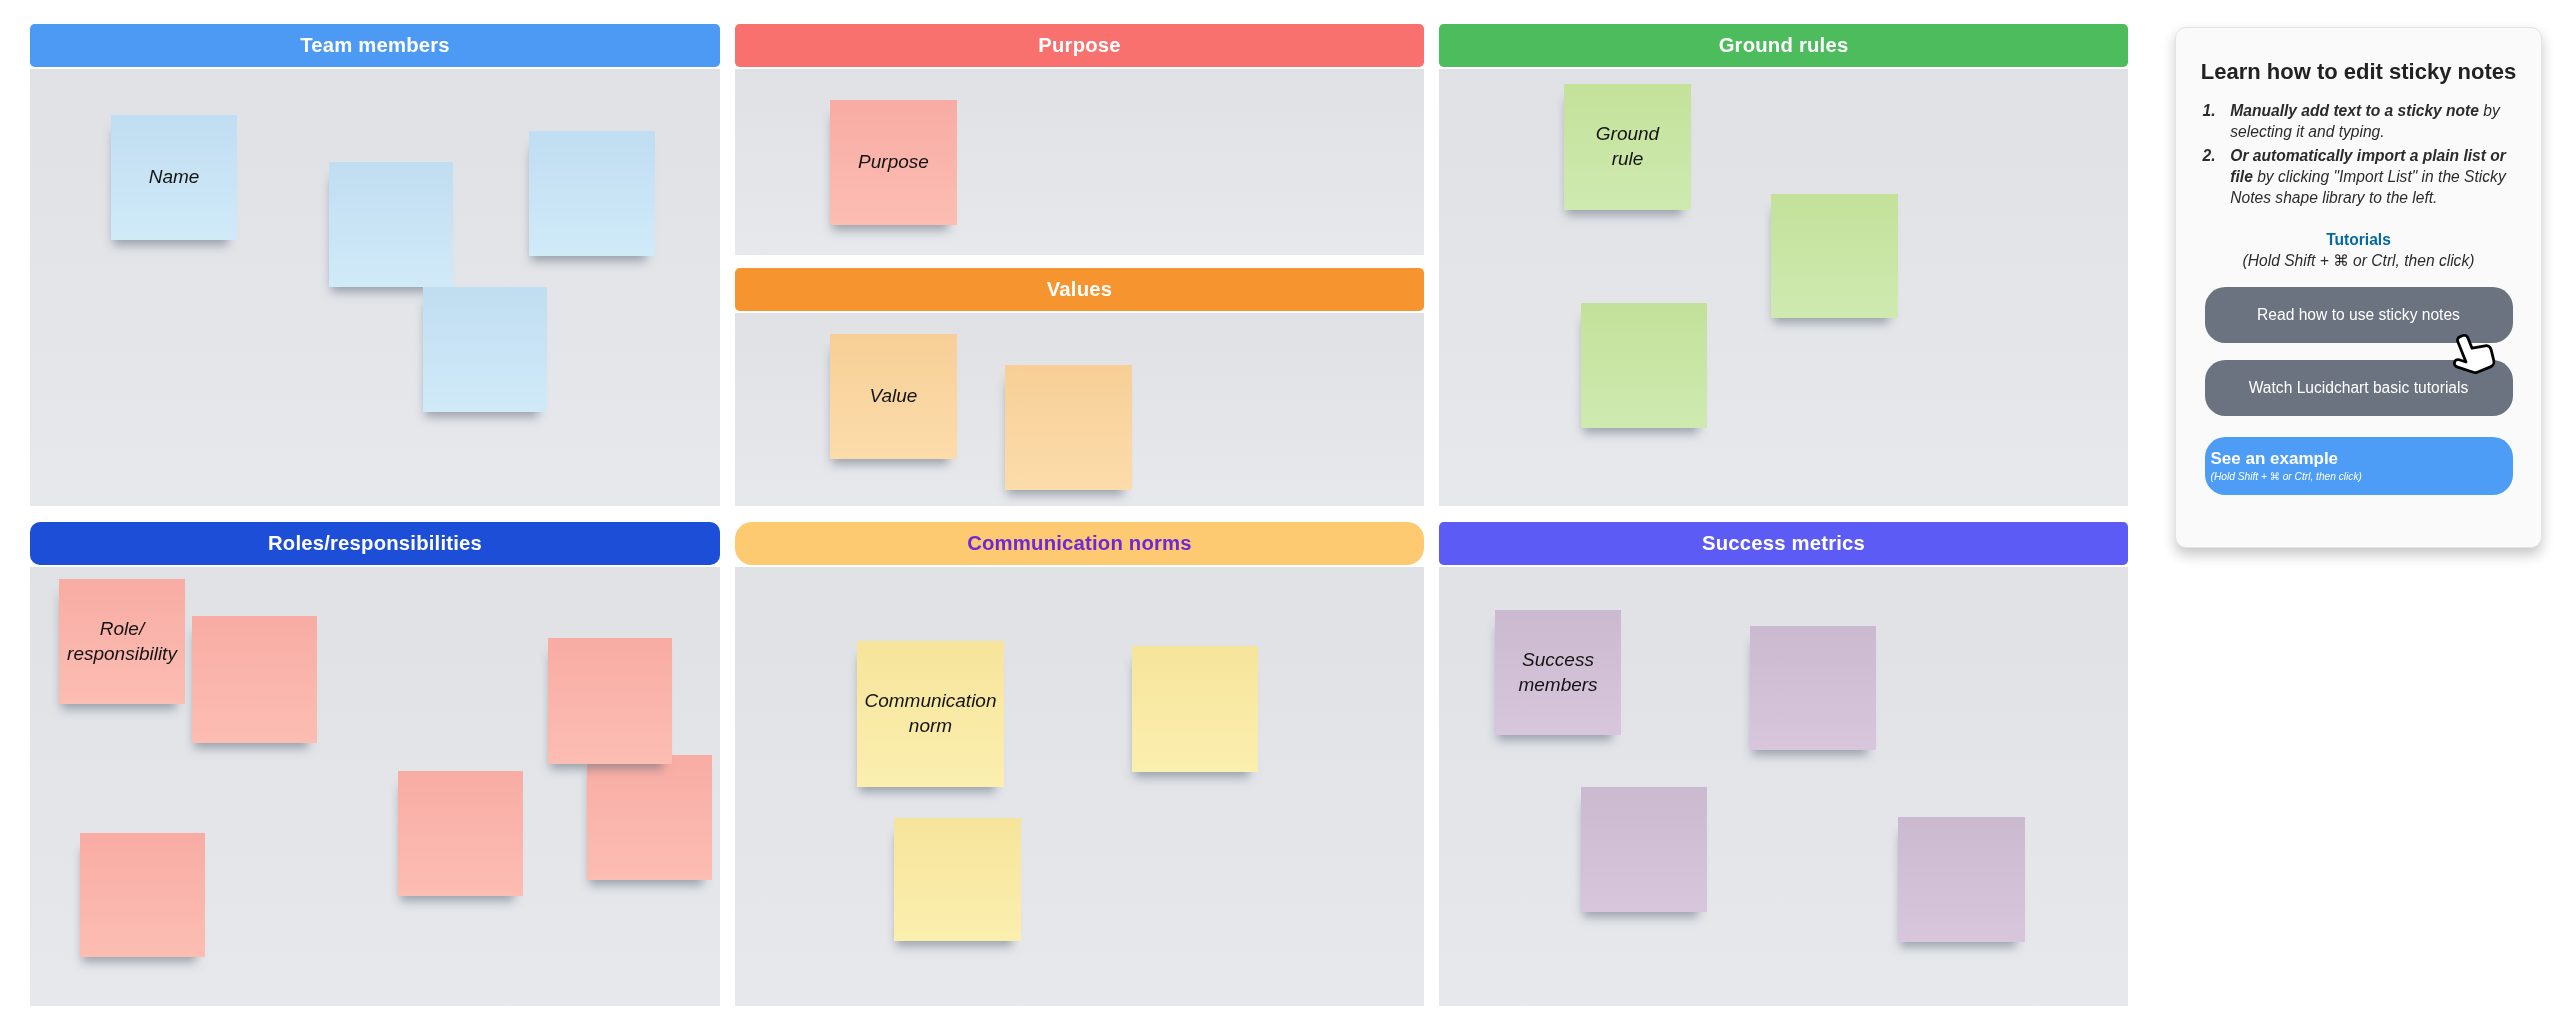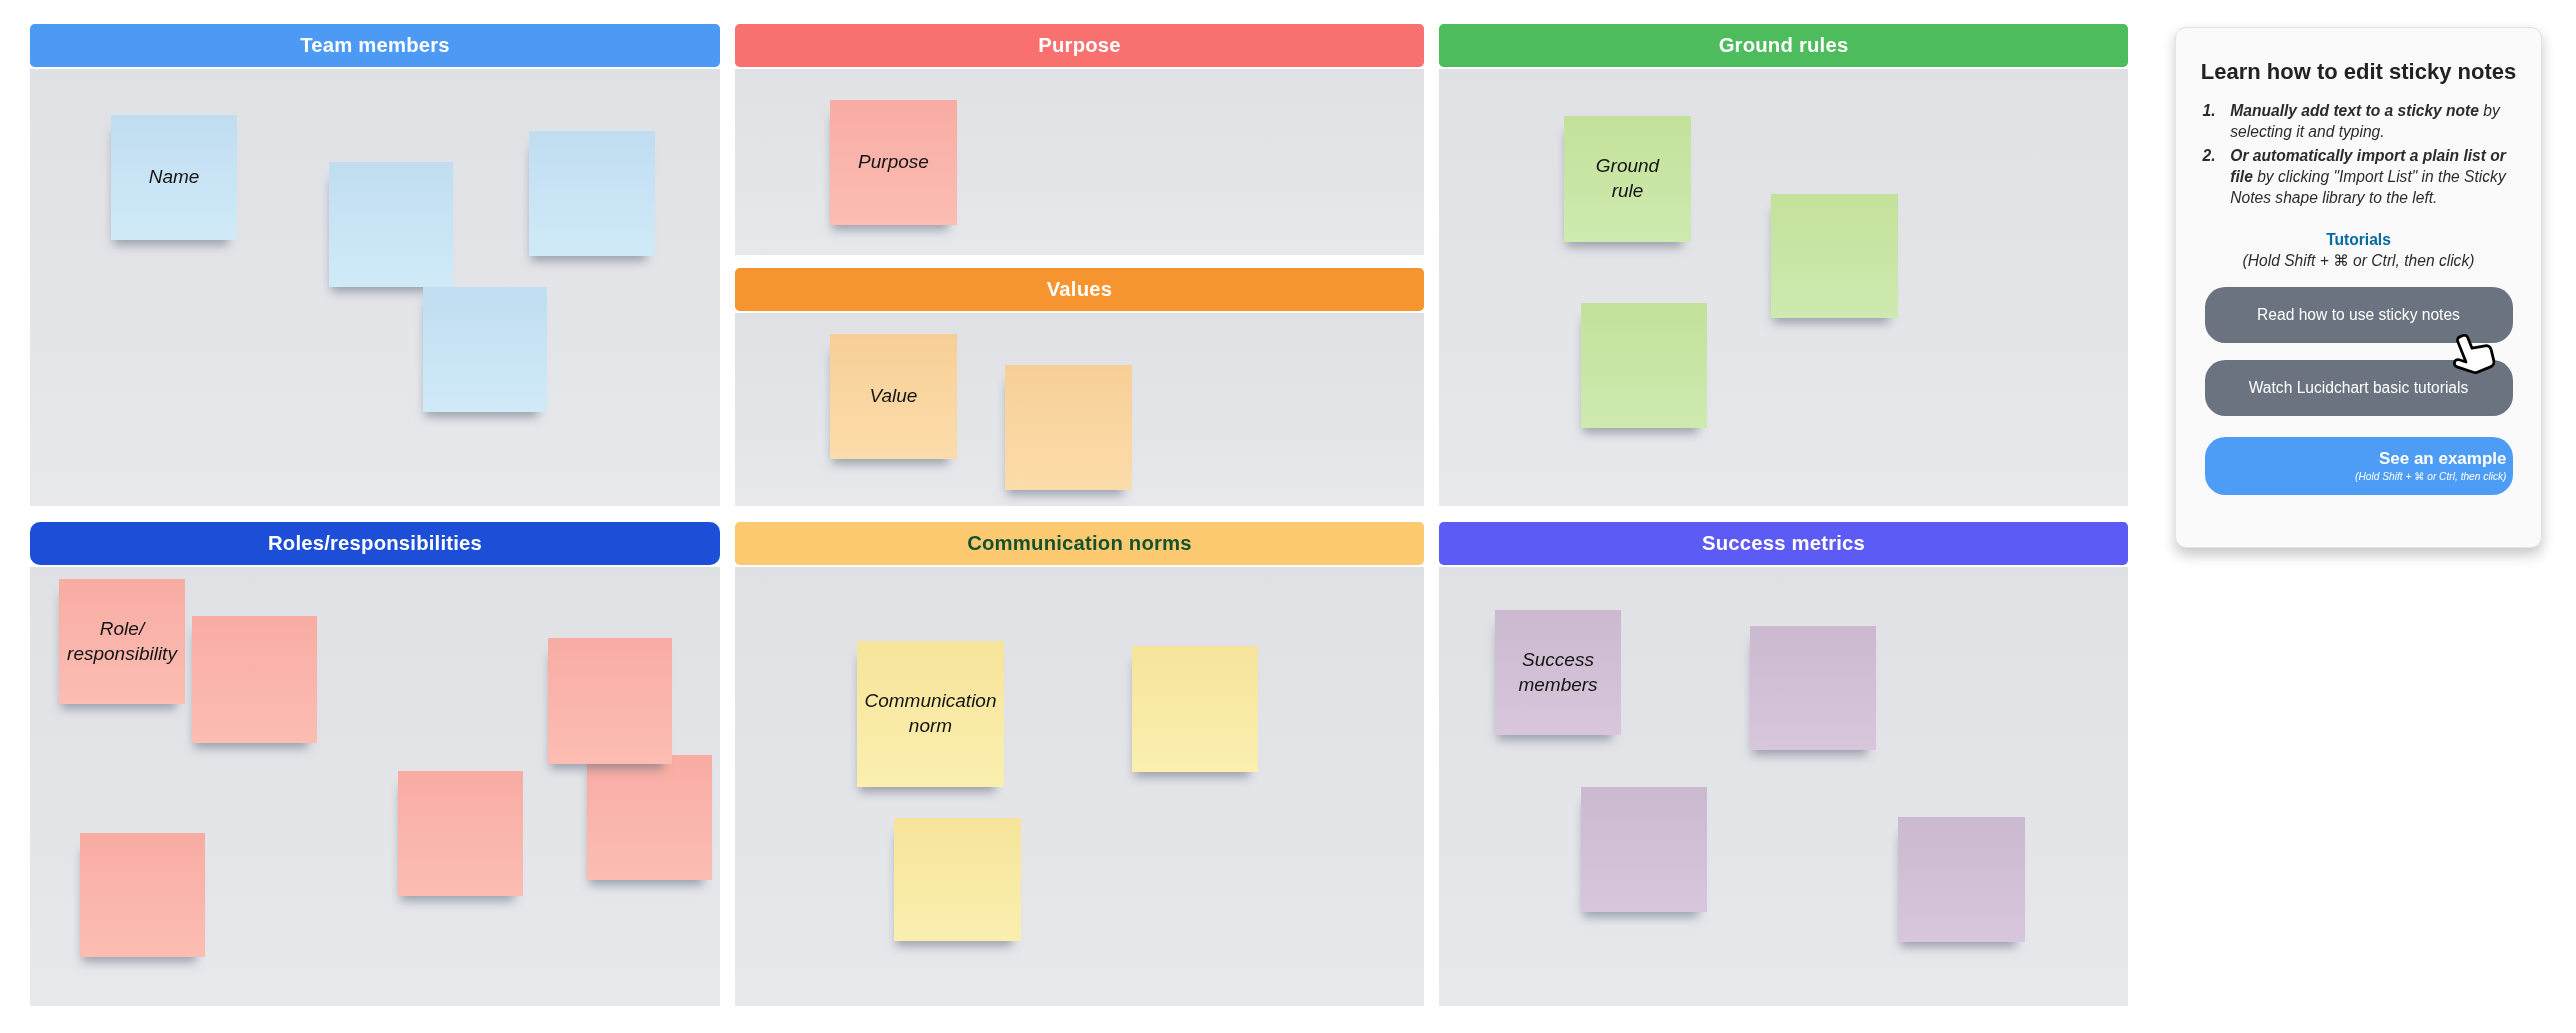--- a/index.html
+++ b/index.html
@@ -38,21 +38,21 @@
   .tut-head{text-align:center;font-weight:bold;font-size:15.6px;margin-top:23.5px;color:#0369a1;}
   .tut-sub{text-align:center;font-style:italic;font-size:15.6px;margin-top:3.1px;color:#2b2b2b;}
   .btn{
     display:block;width:308px;margin:17px auto 0 auto;border:none;border-radius:20.3px;
     cursor:pointer;font-family:inherit;color:#ffffff;
   }
   .btn.gray{height:56px;background:#6b7280;font-size:15.6px;}
   .btn.gray + .btn.gray{}
   .btn.blue{
     height:58px;background:#4d9df7;margin-top:20.3px;
-    display:flex;flex-direction:column;align-items:flex-end;justify-content:center;
+    display:flex;flex-direction:column;align-items:flex-start;justify-content:center;
   }
   .btn-main{font-weight:bold;font-size:17px;}
   .btn-sub{font-style:italic;font-size:10.2px;margin-top:2.3px;}
   .cursor{position:absolute;left:2447px;top:328px;width:56px;height:56px;transform:rotate(-22deg);}
 </style>
 </head>
 <body>
 
 <div class="board">
 
@@ -72,38 +72,38 @@
       </div>
       <div class="section" style="left: 735px; top: 268px; width: 689px; height: 238px;">
         <div class="sec-header" style="background: rgb(246, 149, 47); color: rgb(255, 255, 255);">Values</div>
         <div class="sec-body" style="background: linear-gradient(rgb(223, 225, 229) 0%, rgb(230, 232, 236) 100%);"></div>
         <div class="note" style="left: 95px; top: 66px; width: 127px; height: 125px; background: linear-gradient(rgb(247, 207, 150) 0%, rgb(252, 220, 171) 100%);"><span>Value</span></div>
         <div class="note" style="left: 270px; top: 97px; width: 127px; height: 125px; background: linear-gradient(rgb(247, 207, 150) 0%, rgb(252, 220, 171) 100%);"><span></span></div>
       </div>
       <div class="section" style="left: 1439px; top: 23.5px; width: 689px; height: 482px;">
         <div class="sec-header" style="background: rgb(77, 188, 92); color: rgb(255, 255, 255);">Ground rules</div>
         <div class="sec-body" style="background: linear-gradient(rgb(223, 225, 229) 0%, rgb(230, 232, 236) 100%);"></div>
-        <div class="note" style="left: 125px; top: 92px; width: 127px; height: 126px; background: linear-gradient(rgb(196, 225, 154) 0%, rgb(207, 234, 176) 100%);"><span>Ground
+        <div class="note" style="left: 125px; top: 60px; width: 127px; height: 126px; background: linear-gradient(rgb(196, 225, 154) 0%, rgb(207, 234, 176) 100%);"><span>Ground
 rule</span></div>
         <div class="note" style="left: 332px; top: 170px; width: 127px; height: 124px; background: linear-gradient(rgb(196, 225, 154) 0%, rgb(207, 234, 176) 100%);"><span></span></div>
         <div class="note" style="left: 142px; top: 279px; width: 126px; height: 125px; background: linear-gradient(rgb(196, 225, 154) 0%, rgb(207, 234, 176) 100%);"><span></span></div>
       </div>
       <div class="section" style="left: 30px; top: 522px; width: 690px; height: 484px;">
         <div class="sec-header" style="background: #1d4ed8; color: rgb(255, 255, 255); border-radius: 10px;">Roles/responsibilities</div>
         <div class="sec-body" style="background: linear-gradient(rgb(223, 225, 229) 0%, rgb(230, 232, 236) 100%);"></div>
         <div class="note" style="left: 29px; top: 57px; width: 126px; height: 125px; background: linear-gradient(rgb(248, 172, 163) 0%, rgb(252, 189, 179) 100%);"><span>Role/
 responsibility</span></div>
         <div class="note" style="left: 162px; top: 94px; width: 125px; height: 127px; background: linear-gradient(rgb(248, 172, 163) 0%, rgb(252, 189, 179) 100%);"><span></span></div>
         <div class="note" style="left: 557px; top: 233px; width: 125px; height: 125px; background: linear-gradient(rgb(248, 172, 163) 0%, rgb(252, 189, 179) 100%);"><span></span></div>
         <div class="note" style="left: 518px; top: 116px; width: 124px; height: 126px; background: linear-gradient(rgb(248, 172, 163) 0%, rgb(252, 189, 179) 100%);"><span></span></div>
         <div class="note" style="left: 368px; top: 249px; width: 125px; height: 125px; background: linear-gradient(rgb(248, 172, 163) 0%, rgb(252, 189, 179) 100%);"><span></span></div>
         <div class="note" style="left: 50px; top: 311px; width: 125px; height: 124px; background: linear-gradient(rgb(248, 172, 163) 0%, rgb(252, 189, 179) 100%);"><span></span></div>
       </div>
       <div class="section" style="left: 735px; top: 522px; width: 689px; height: 484px;">
-        <div class="sec-header" style="background: rgb(253, 202, 114); color: #14532d;">Communication norms</div>
+        <div class="sec-header" style="background: rgb(253, 202, 114); color: #6d28d9; border-radius: 17px;">Communication norms</div>
         <div class="sec-body" style="background: linear-gradient(rgb(223, 225, 229) 0%, rgb(230, 232, 236) 100%);"></div>
         <div class="note" style="left: 122px; top: 119px; width: 147px; height: 146px; background: linear-gradient(rgb(246, 228, 154) 0%, rgb(251, 239, 175) 100%);"><span>Communication
 norm</span></div>
         <div class="note" style="left: 397px; top: 124px; width: 126px; height: 126px; background: linear-gradient(rgb(246, 228, 154) 0%, rgb(251, 239, 175) 100%);"><span></span></div>
         <div class="note" style="left: 159px; top: 296px; width: 127px; height: 123px; background: linear-gradient(rgb(246, 228, 154) 0%, rgb(251, 239, 175) 100%);"><span></span></div>
       </div>
       <div class="section" style="left: 1439px; top: 522px; width: 689px; height: 484px;">
         <div class="sec-header" style="background: rgb(92, 91, 245); color: rgb(255, 255, 255);">Success metrics</div>
         <div class="sec-body" style="background: linear-gradient(rgb(223, 225, 229) 0%, rgb(230, 232, 236) 100%);"></div>
         <div class="note" style="left: 56px; top: 88px; width: 126px; height: 125px; background: linear-gradient(rgb(203, 185, 207) 0%, rgb(216, 199, 220) 100%);"><span>Success

